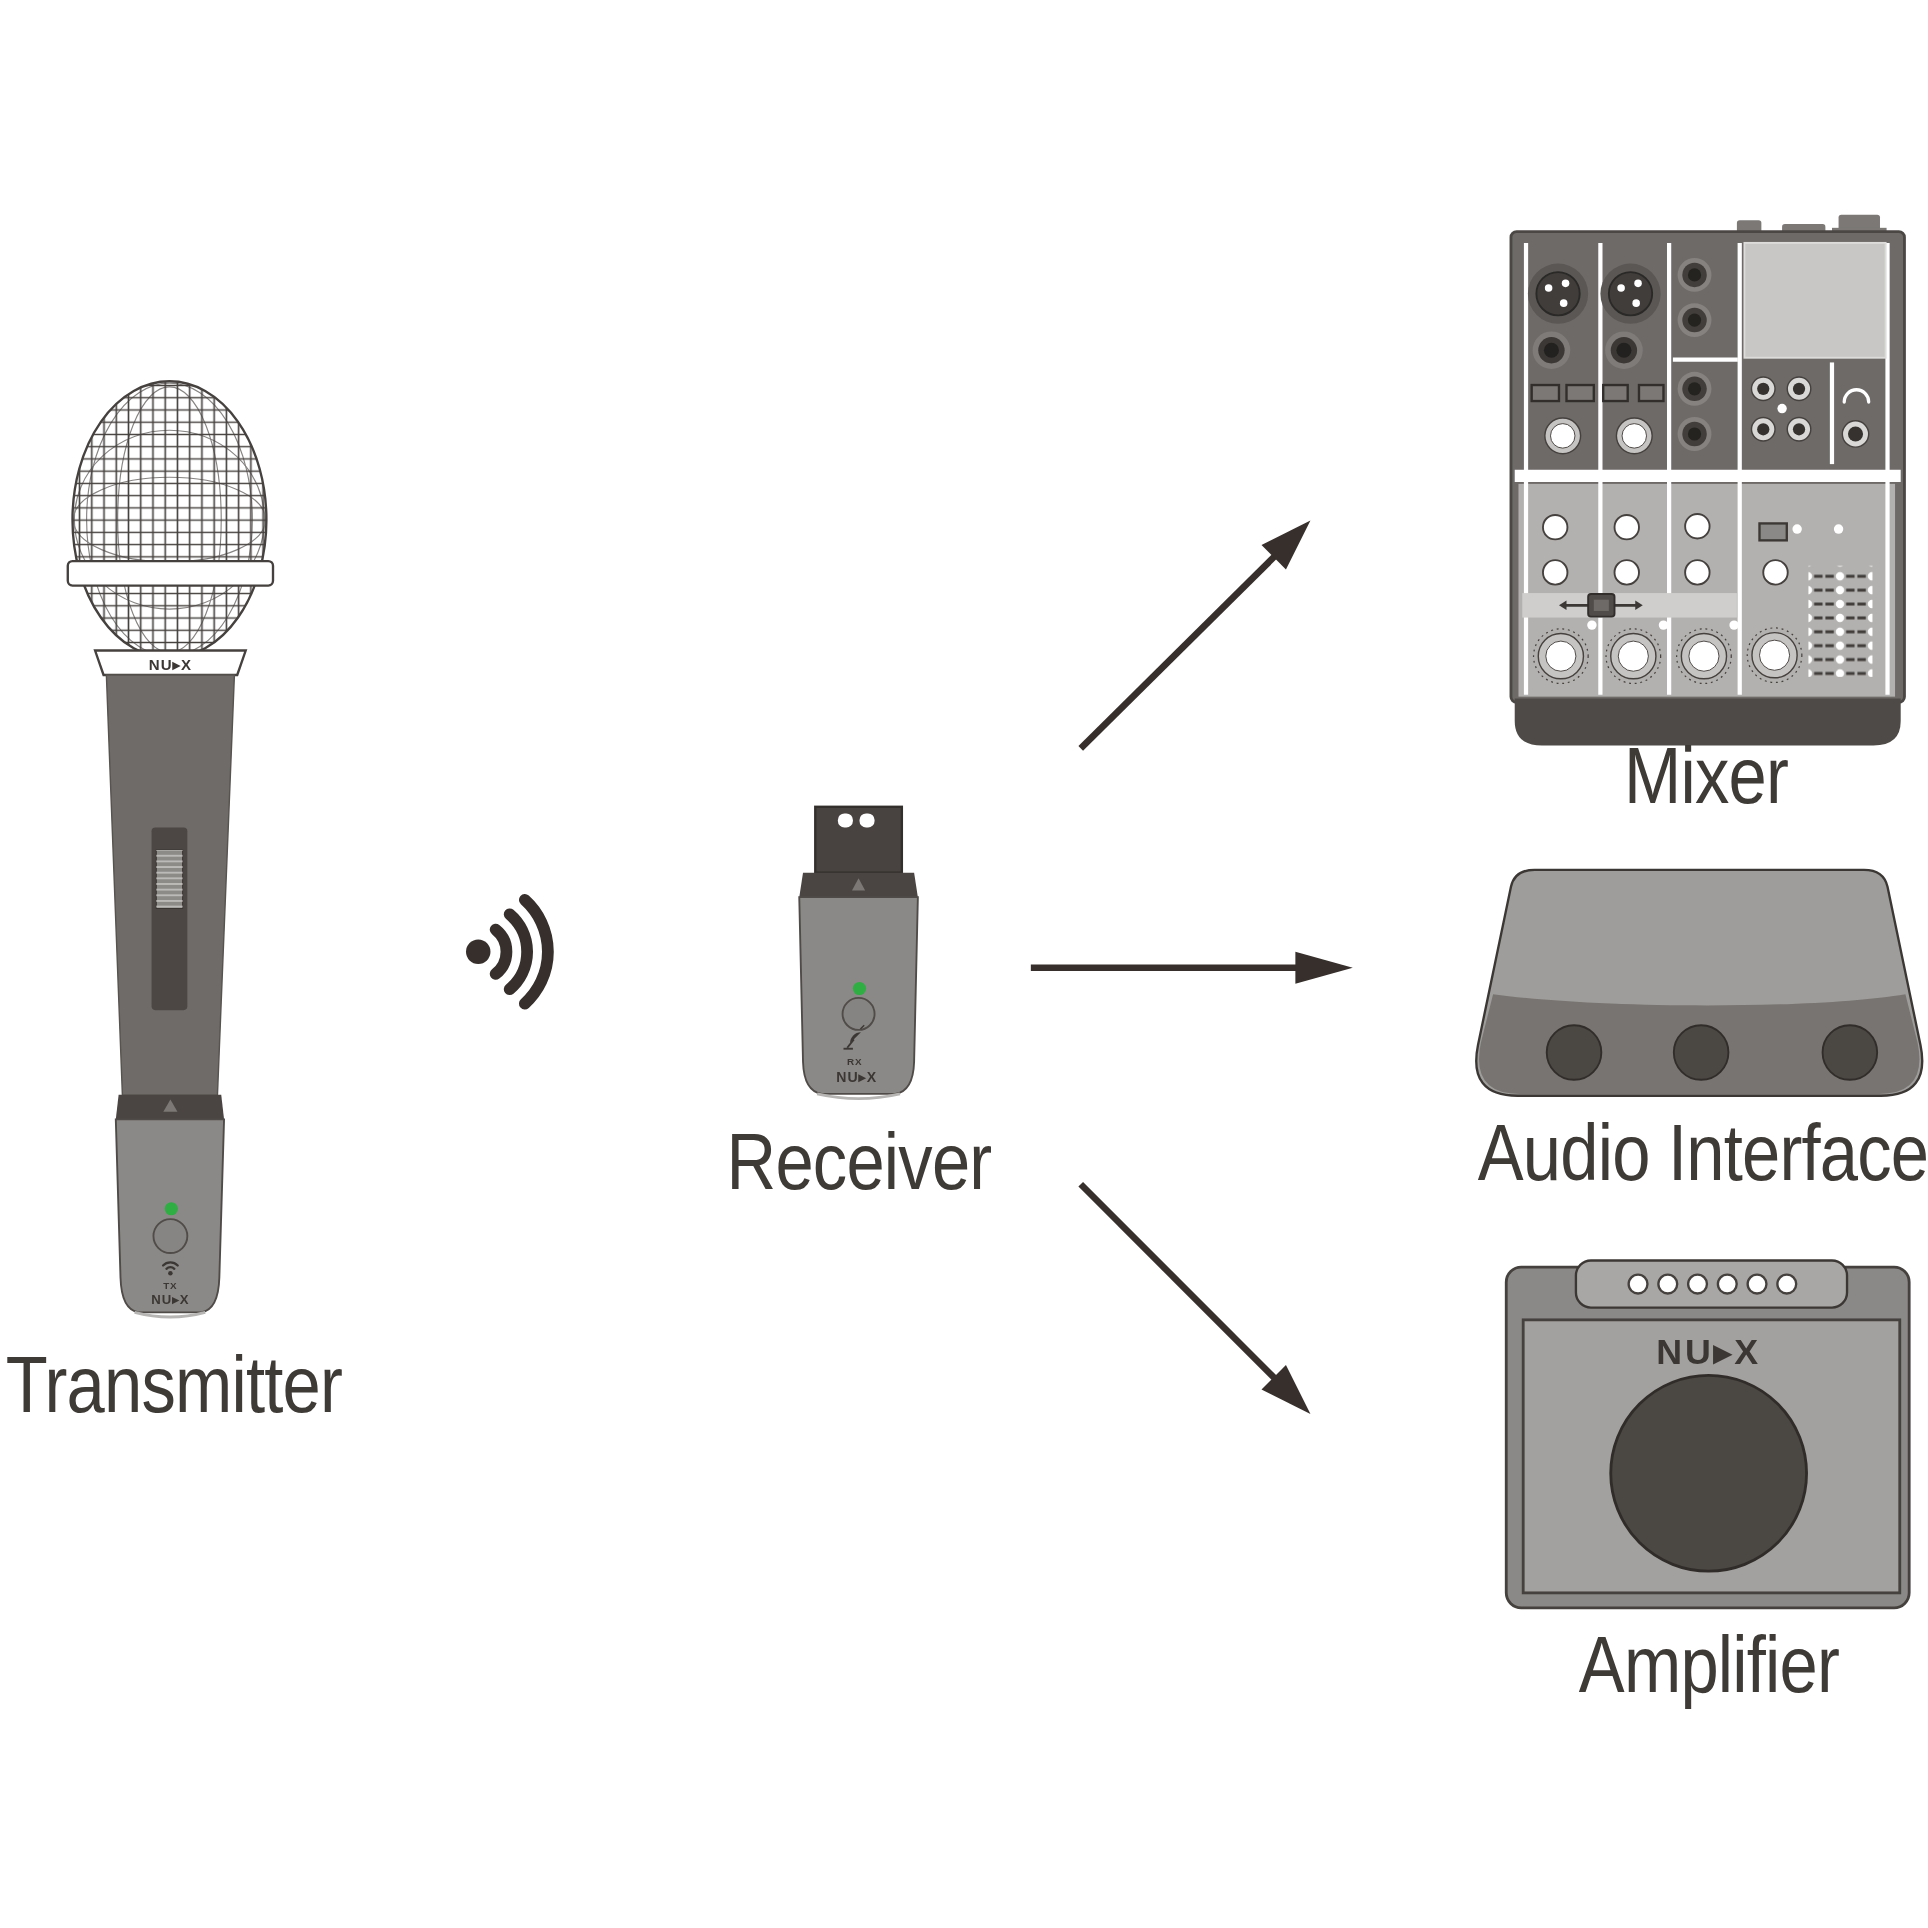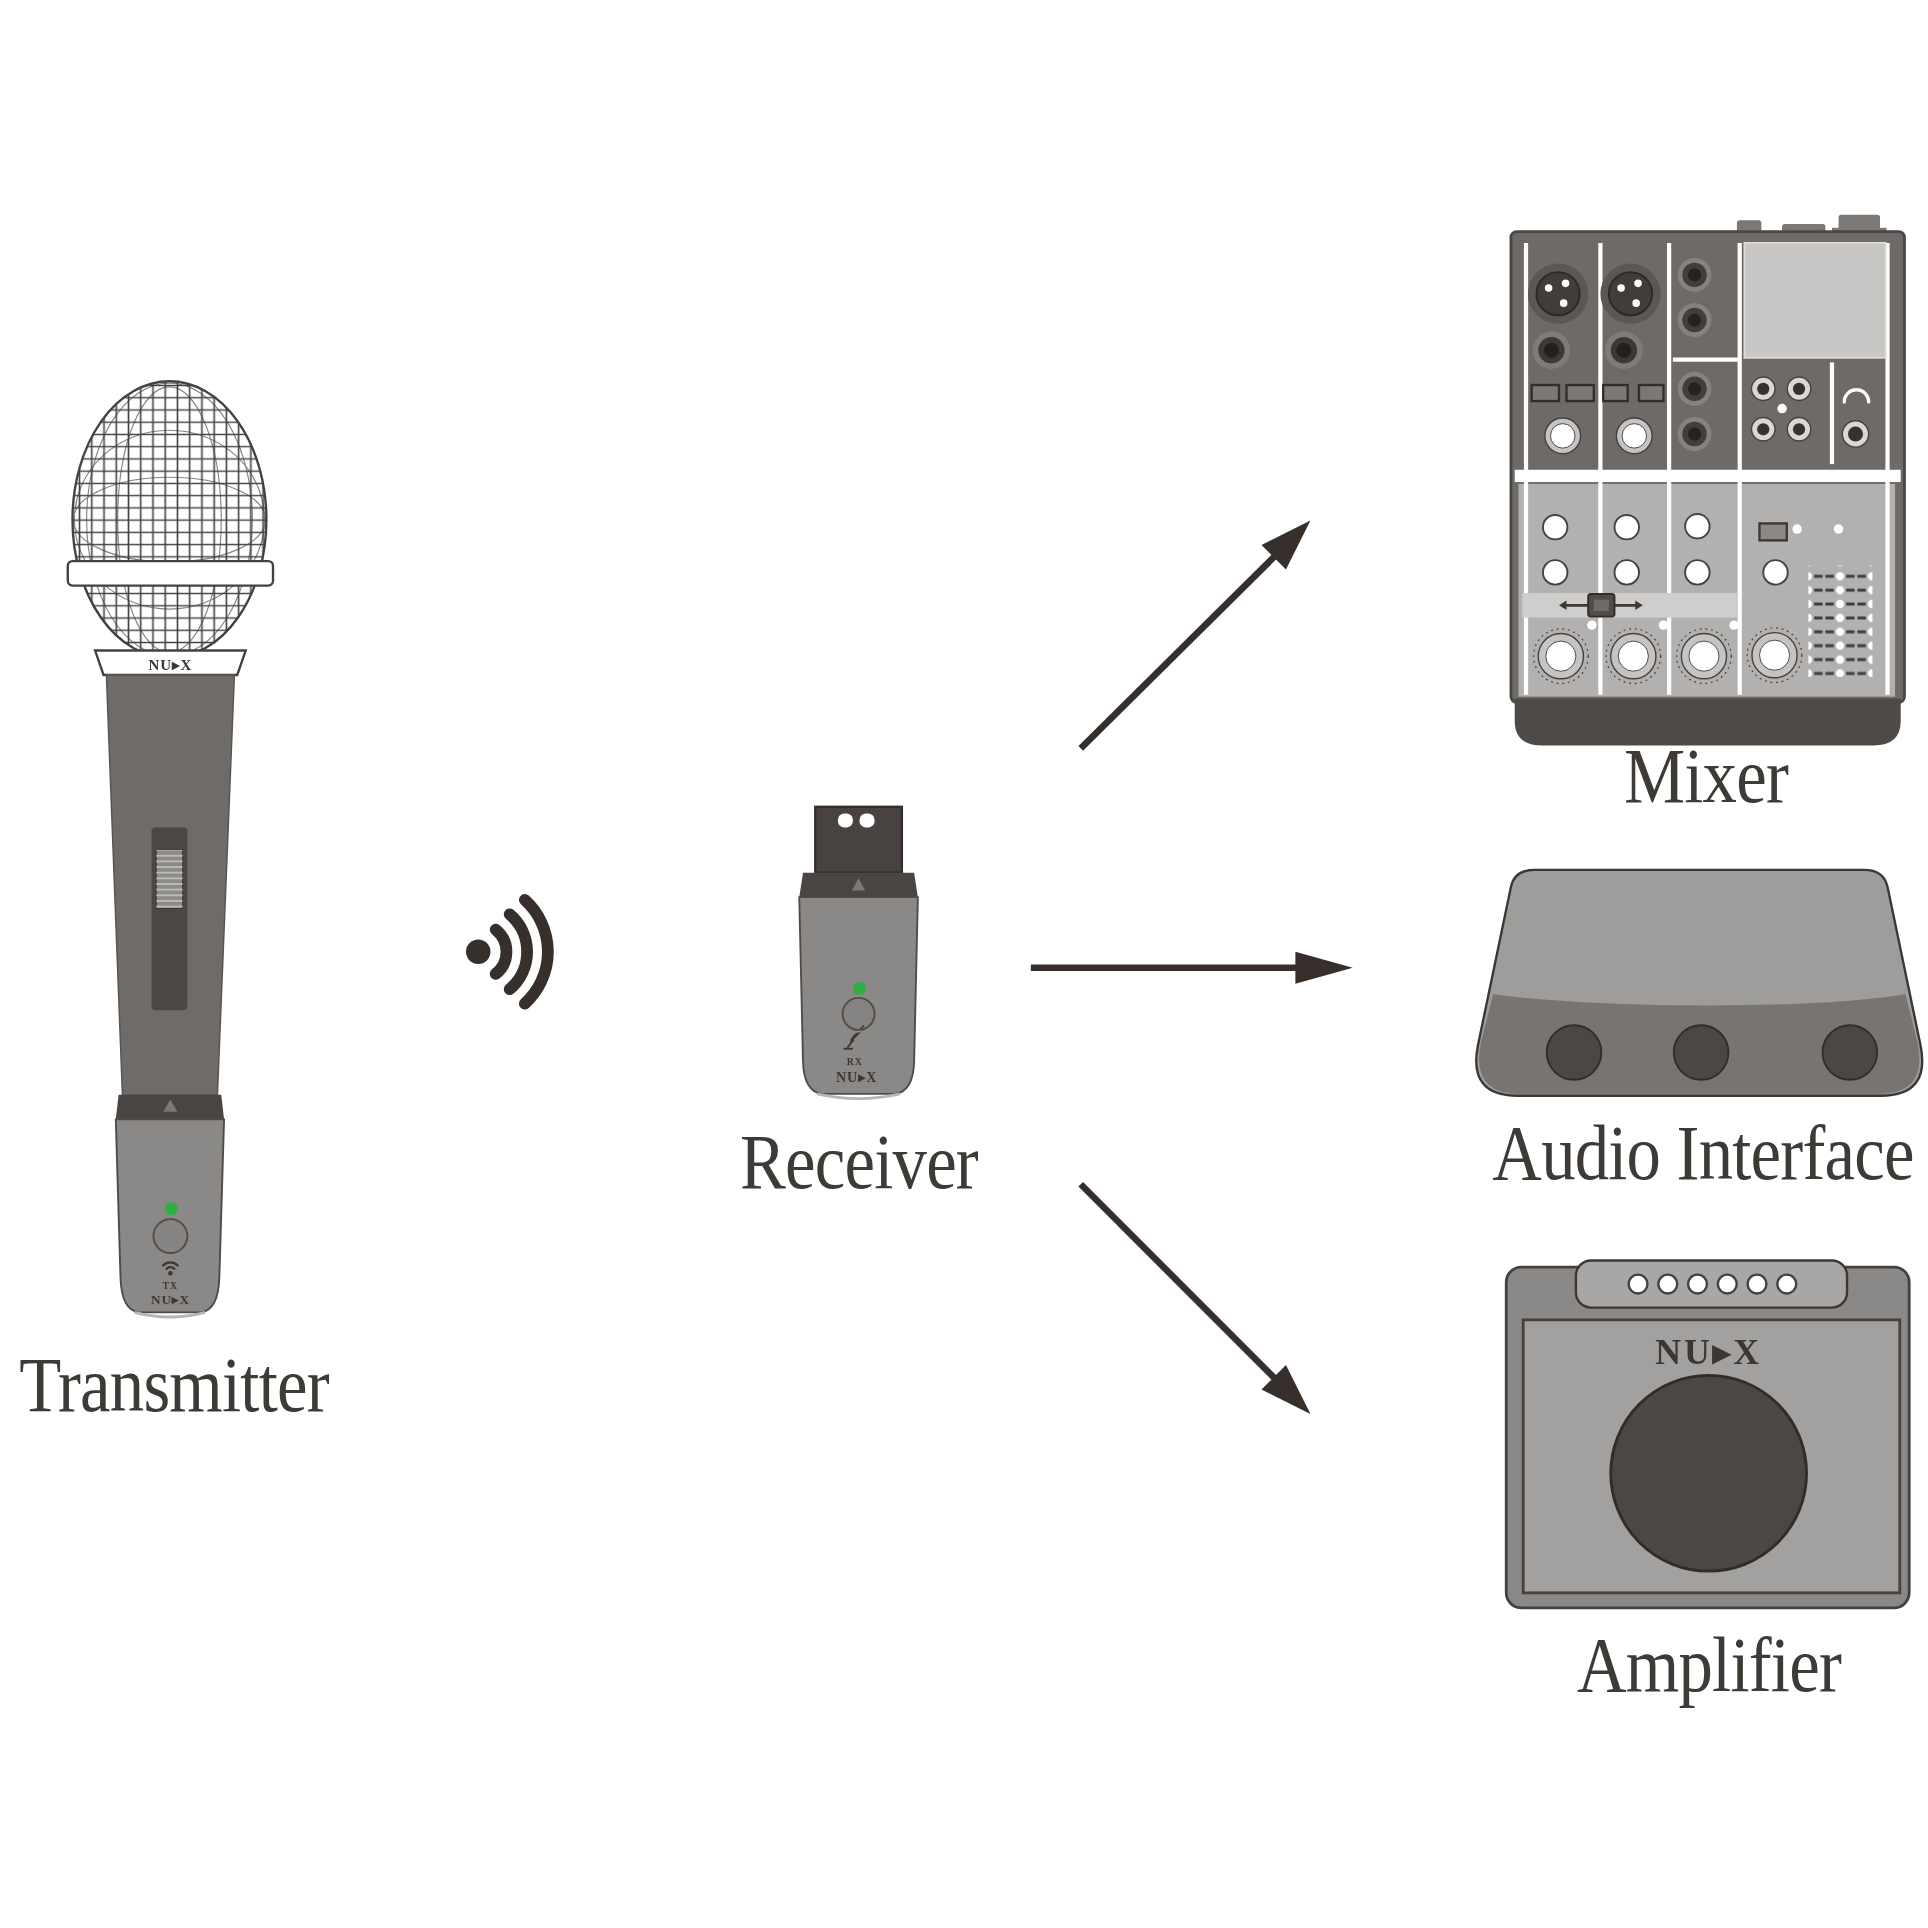--- a/index.html
+++ b/index.html
@@ -1,17 +1,17 @@
 <!DOCTYPE html>
 <html style="font-size:15px"><head>
 <meta charset="utf-8">
 <style>
   html,body{margin:0;padding:0;background:#ffffff;}
   .canvas{position:relative;width:1928px;height:1928px;background:#ffffff;overflow:hidden;
-          font-family:Liberation Serif, serif;}
+          font-family:Liberation Sans, sans-serif;}
   .diagram-svg{position:absolute;left:0;top:0;}
   .label{position:absolute;width:584px;margin-left:-292px;text-align:center;
          font-size:79px;line-height:1.0;color:#3e3a36;letter-spacing:-0.9px;
          transform:scaleX(0.87);white-space:nowrap;}
   .svg-logo{font-weight:bold;fill:#3b3734;}
   .svg-tiny{font-weight:bold;fill:#3b3734;letter-spacing:1px;}
 </style>
 </head>
 <body>
 

